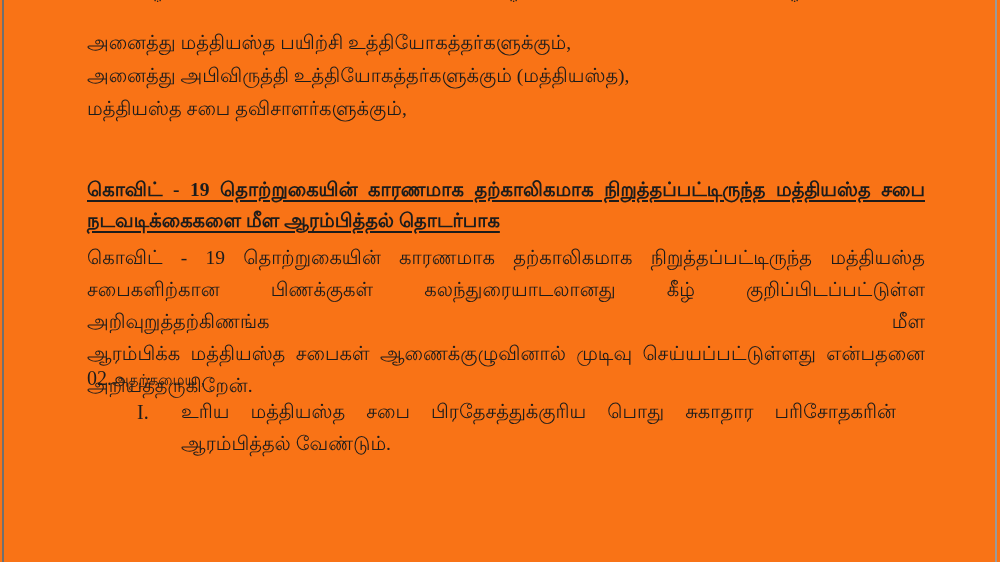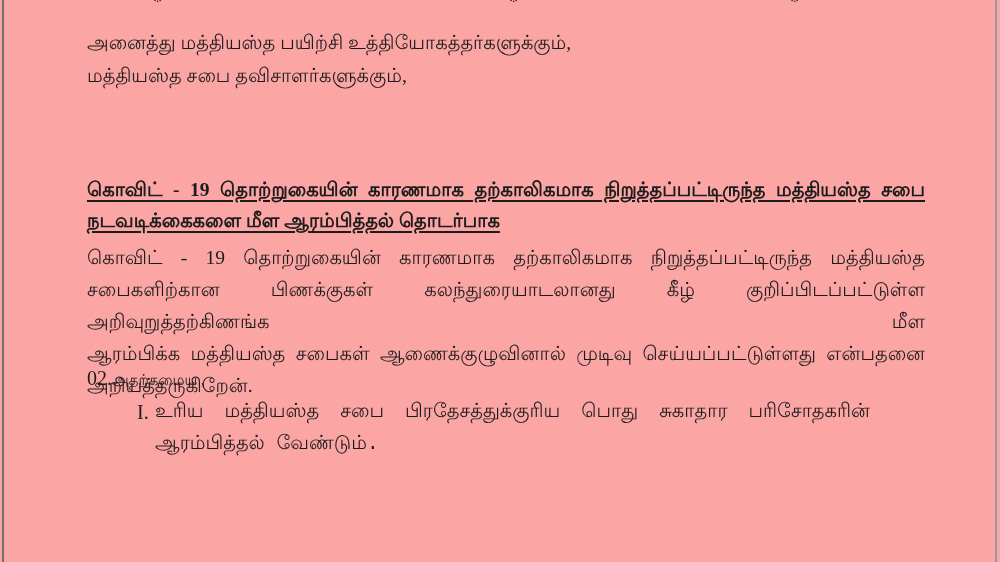--- a/index.html
+++ b/index.html
@@ -4,21 +4,21 @@
 <style>
   html, body {
     margin: 0;
     padding: 0;
     background: #e9e7e4;
   }
   .page {
     position: relative;
     width: 1000px;
     height: 562px;
-    background: #fca5a5;
+    background: #f97316;
     overflow: hidden;
     font-family: "Liberation Serif", serif;
     color: #1c1c1c;
   }
   
   .edge {
     position: absolute;
     top: 0;
     height: 100%;
   }
@@ -76,42 +76,42 @@
   }
   .roman-item { position: relative; }
   .roman-num {
     position: absolute;
     left: 50px;
     top: 0;
     font-size: 20px;
     line-height: 32px;
   }
   .roman-body {
-    margin-left: 68px;
+    margin-left: 94px;
     width: 715px;
-    font-family: Liberation Mono, monospace;
   }
   .roman-body .line, .roman-body .justify { font-size: 19.5px; line-height: 32px; }
 </style>
 </head>
 <body>
 
 <div class="page">
 
   <div class="edge left"></div>
   <div class="edge right"></div>
 
   <div class="top-crop">
     <span style="left:150px">ு</span>
     <span style="left:506px">ு</span>
     <span style="left:787px">ு</span>
   </div>
 
   <div class="block" style="top:26px">
     <div class="line">அனைத்து மத்தியஸ்த பயிற்சி உத்தியோகத்தர்களுக்கும்,</div>
+    <div class="line">அனைத்து அபிவிருத்தி உத்தியோகத்தர்களுக்கும் (மத்தியஸ்த),</div>
     <div class="line">மத்தியஸ்த சபை தவிசாளர்களுக்கும்,</div>
   </div>
 
   <div class="block" style="top:174px">
     <div class="heading-line justify">கொவிட் - 19 தொற்றுகையின் காரணமாக தற்காலிகமாக நிறுத்தப்பட்டிருந்த மத்தியஸ்த சபை</div>
     <div class="heading-line" style="display:inline-block">நடவடிக்கைகளை மீள ஆரம்பித்தல் தொடர்பாக</div>
   </div>
 
   <div class="block para" style="top:242px">
     <div class="justify">கொவிட் - 19 தொற்றுகையின் காரணமாக தற்காலிகமாக நிறுத்தப்பட்டிருந்த மத்தியஸ்த</div>

